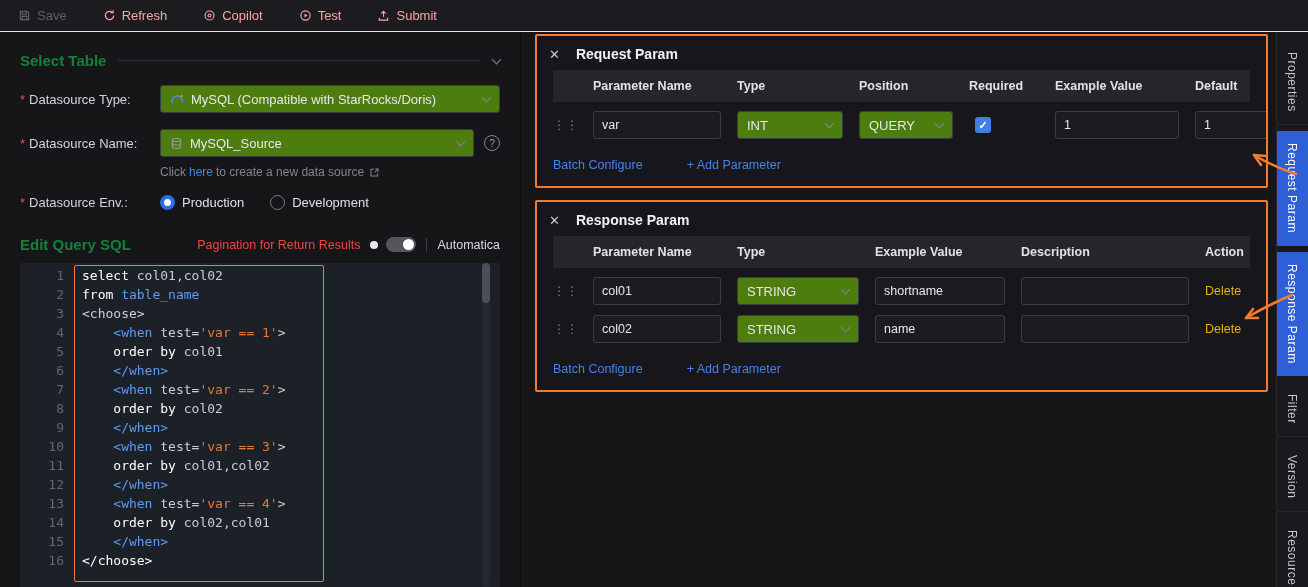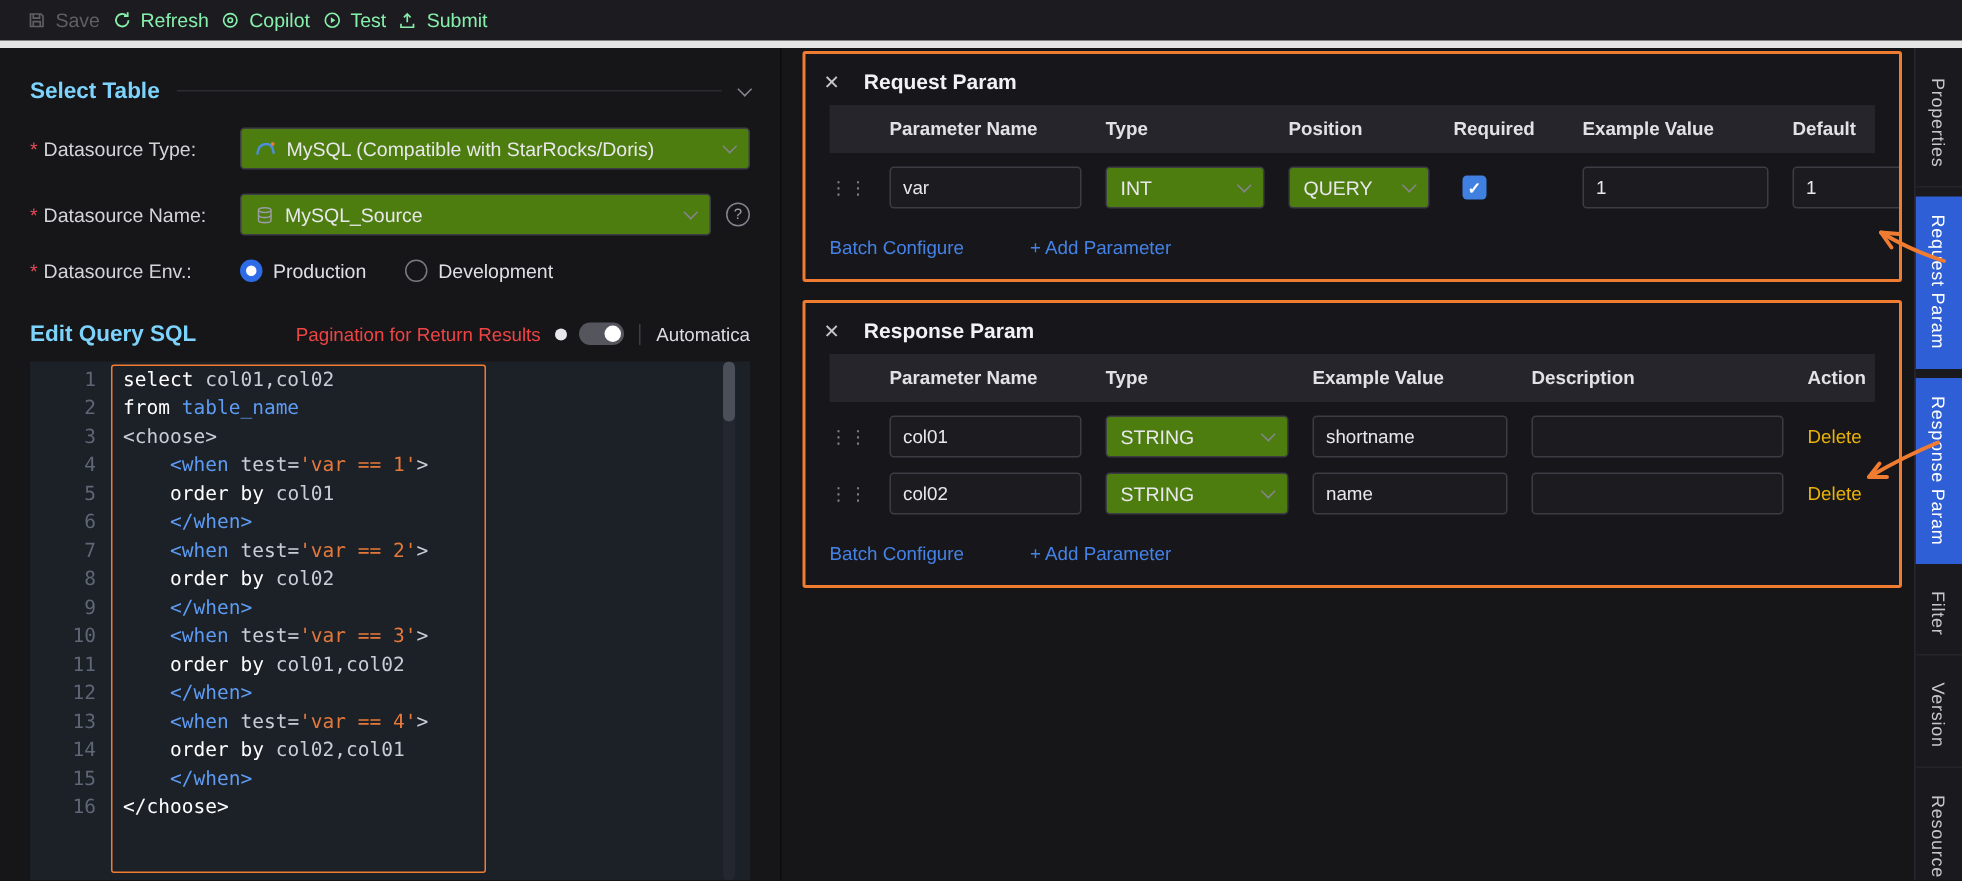--- a/index.html
+++ b/index.html
@@ -2,33 +2,33 @@
 <html><head>
 <meta charset="utf-8">
 <style>
   *{margin:0;padding:0;box-sizing:border-box}
   html,body{width:1308px;height:587px;overflow:hidden;background:#141417;
     font-family:"Liberation Sans",sans-serif;color:#e6e6ea}
   body{position:relative}
 
   
   .toolbar{height:32px;background:#1c1c20;display:flex;
-    padding-left:18px;gap:8px;border-bottom:5px solid #e5e5e5}
+    padding-left:18px;gap:36px;border-bottom:1px solid #e5e5e5}
   .tb-btn{display:flex;align-items:center;gap:6px;background:none;border:none;
-    color:#86efac;font-size:13px;font-family:inherit;cursor:pointer}
+    color:#fca5a5;font-size:13px;font-family:inherit;cursor:pointer}
   .tb-btn.disabled{color:#5f5f66}
   .tb-icon{display:flex;align-items:center}
 
   .main{display:flex;height:555px}
 
   
   .left-panel{width:520px;flex:none;background:#161619;padding:0 20px;
     overflow:hidden;display:flex;flex-direction:column}
   .sec-header{margin-top:20px;display:flex;align-items:center;gap:12px}
-  .sec-title{font-size:15px;font-weight:bold;color:#7dd3fc;white-space:nowrap}
+  .sec-title{font-size:15px;font-weight:bold;color:#15803d;white-space:nowrap}
   .sec-line{flex:1;height:1px;background:#2c2c32}
   .chev-i{width:7px;height:7px;border-right:1.6px solid #85858e;
     border-bottom:1.6px solid #85858e;transform:rotate(45deg);flex:none;margin-top:-3px}
   .form-row{margin-top:16px;display:flex;align-items:center}
   .f-label{width:140px;flex:none;font-size:13px;color:#d4d4d9;display:flex;
     align-items:center;gap:4px}
   .req{color:#e34d59;font-size:13px}
   .select{height:28px;background:#4d7c0f;border:1px solid #3c3c44;border-radius:3px;
     display:flex;align-items:center;padding:0 9px;gap:7px;font-size:13px;
     color:#e8e8ec;cursor:pointer}
@@ -210,20 +210,32 @@
               <path d="M2.5 3.3v7.2c0 1 2 1.8 4.5 1.8s4.5-.8 4.5-1.8V3.3"></path>
               <path d="M2.5 6.9c0 1 2 1.8 4.5 1.8s4.5-.8 4.5-1.8"></path>
             </svg>
         </span>
         <span class="sel-text">MySQL_Source</span>
         <span class="chev-i"></span>
       </div>
       <span class="help-circle">?</span>
     </div>
 
+    <div class="helper-row">
+      <span>Click </span>
+      <span class="t-link">here</span>
+      <span> to create a new data source</span>
+      <span style="display:flex;margin-left:2px">
+        <svg width="11" height="11" viewBox="0 0 14 14" fill="none" stroke="#84848b" stroke-width="1.3">
+            <path d="M6 3H2.5v8.5H11V8"></path>
+            <path d="M8 2.5h3.5V6"></path>
+            <path d="M11.5 2.5L7 7"></path>
+          </svg>
+      </span>
+    </div>
 
     <div class="form-row">
       <span class="f-label">
         <span class="req">*</span>
         <span>Datasource Env.:</span>
       </span>
       <div class="radio-group">
         <label class="radio">
           <span class="radio-dot checked"></span>
           <span>Production</span>

